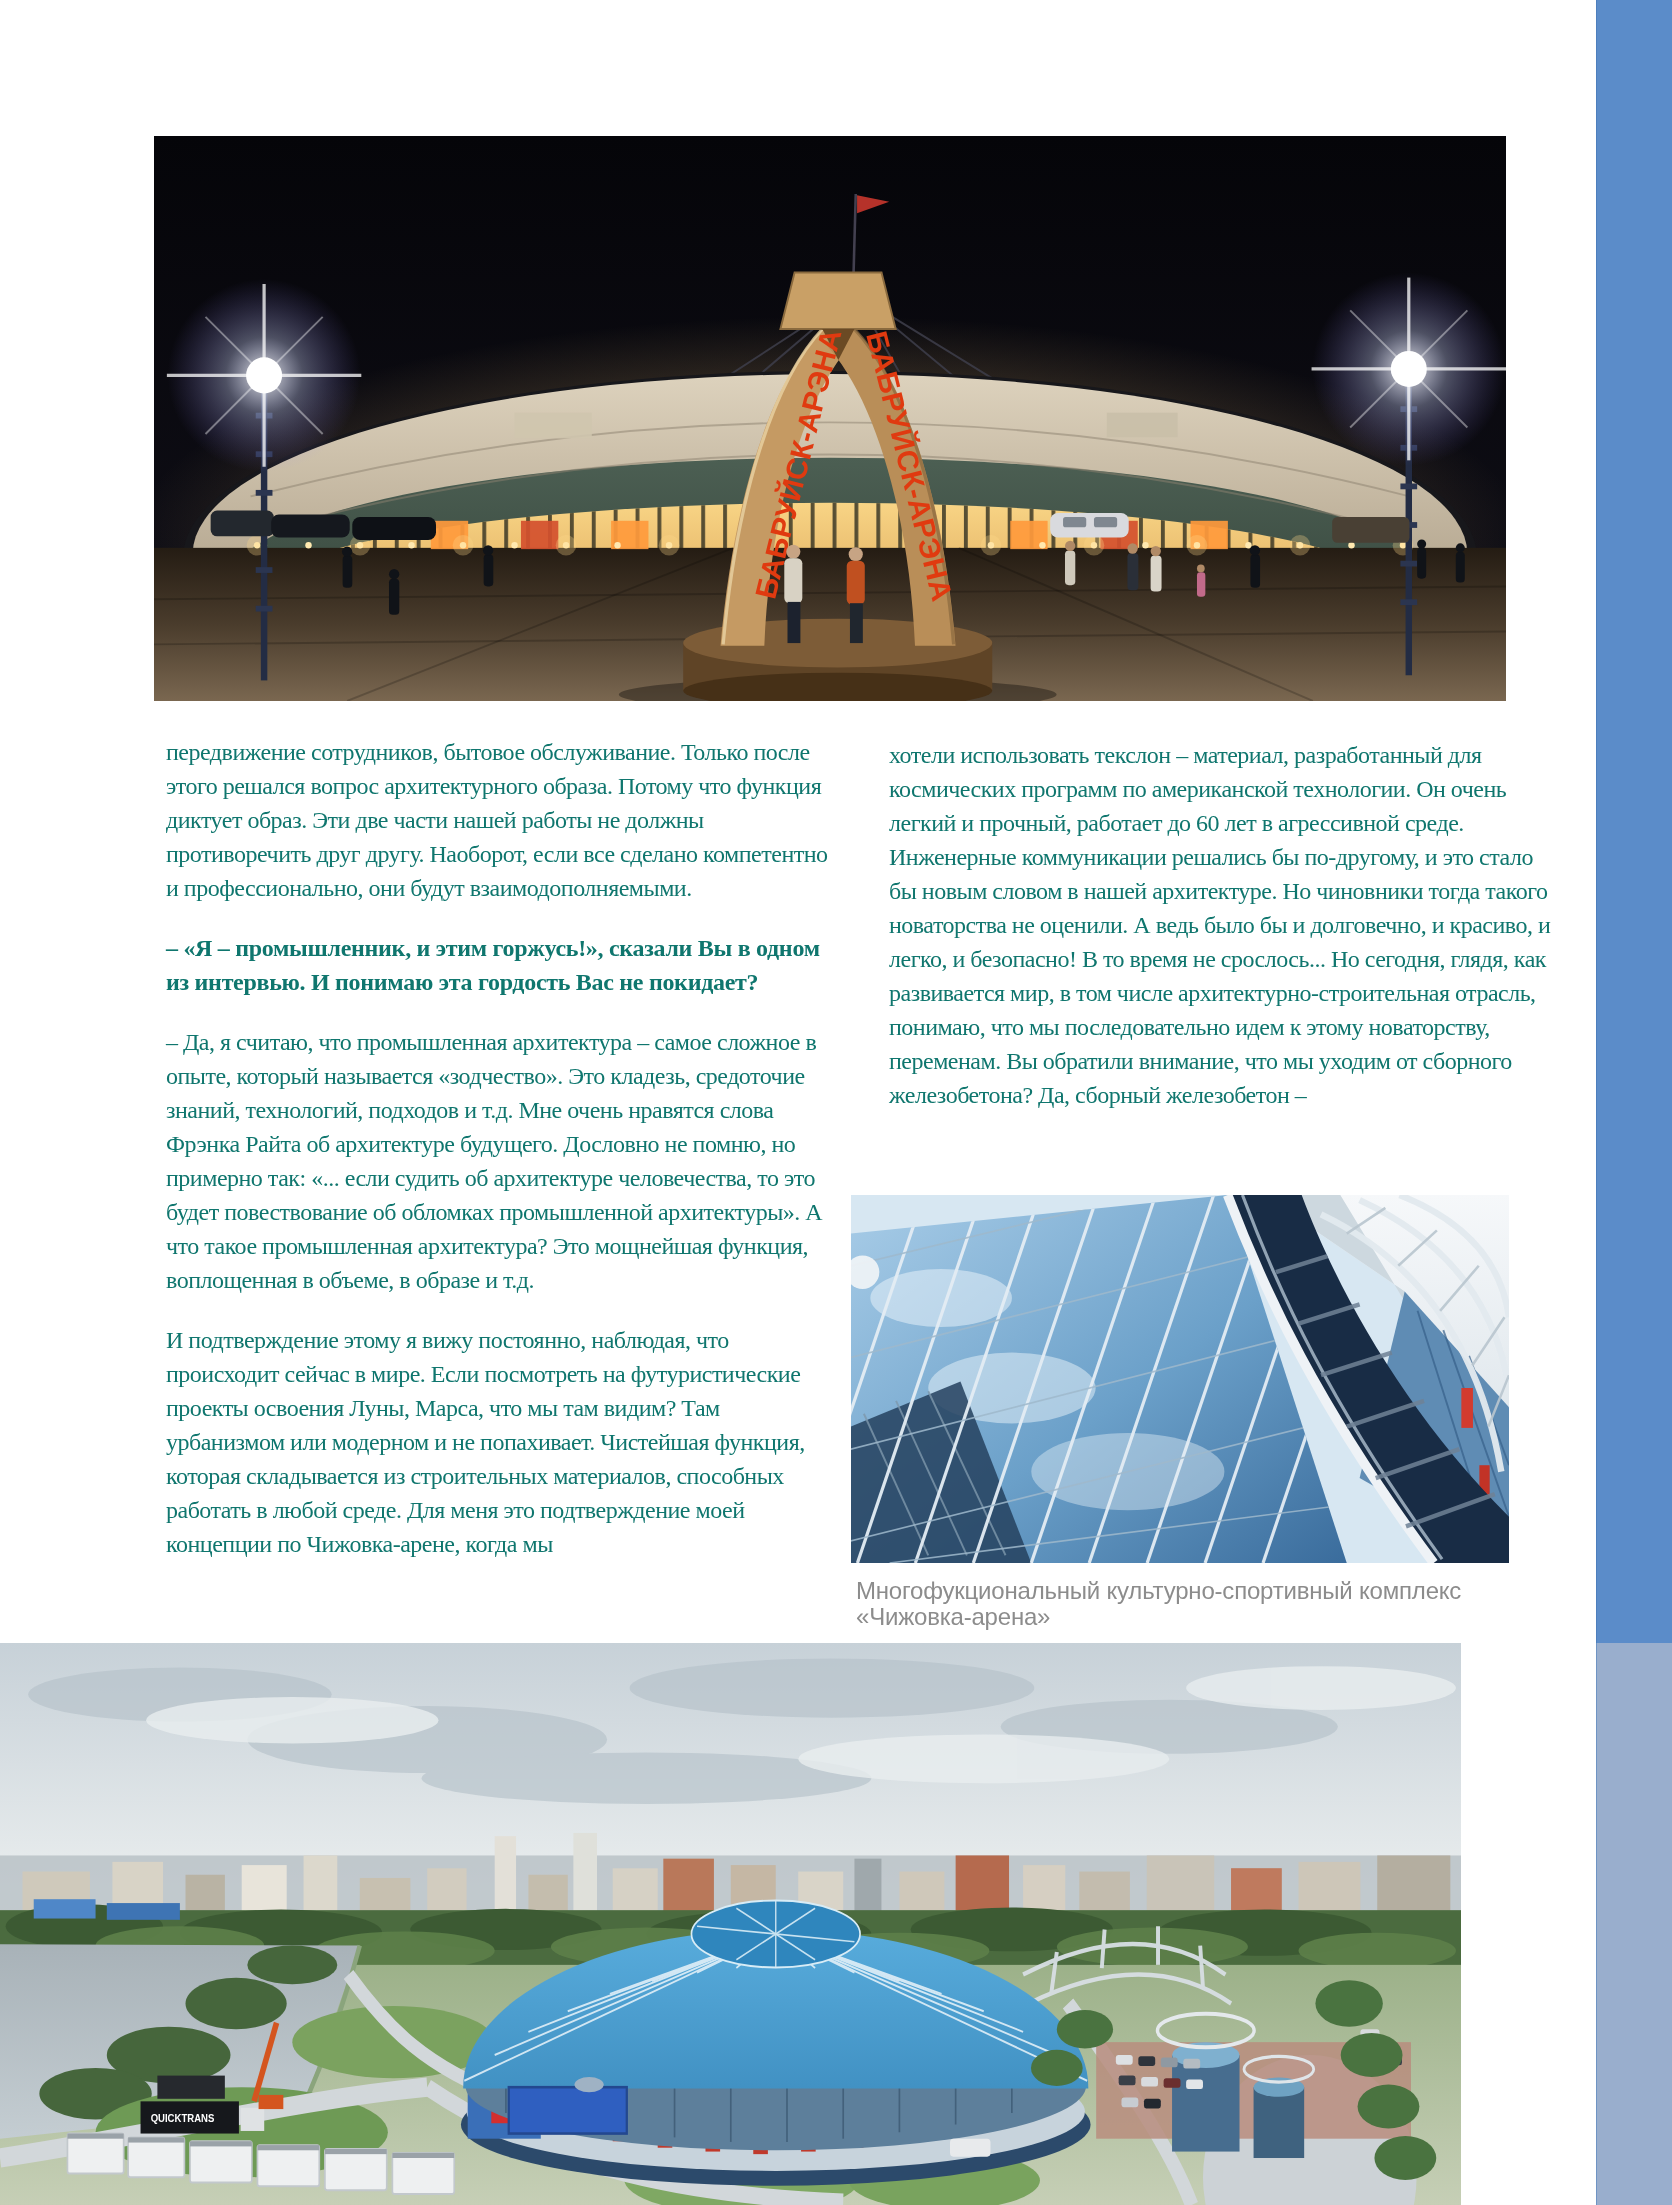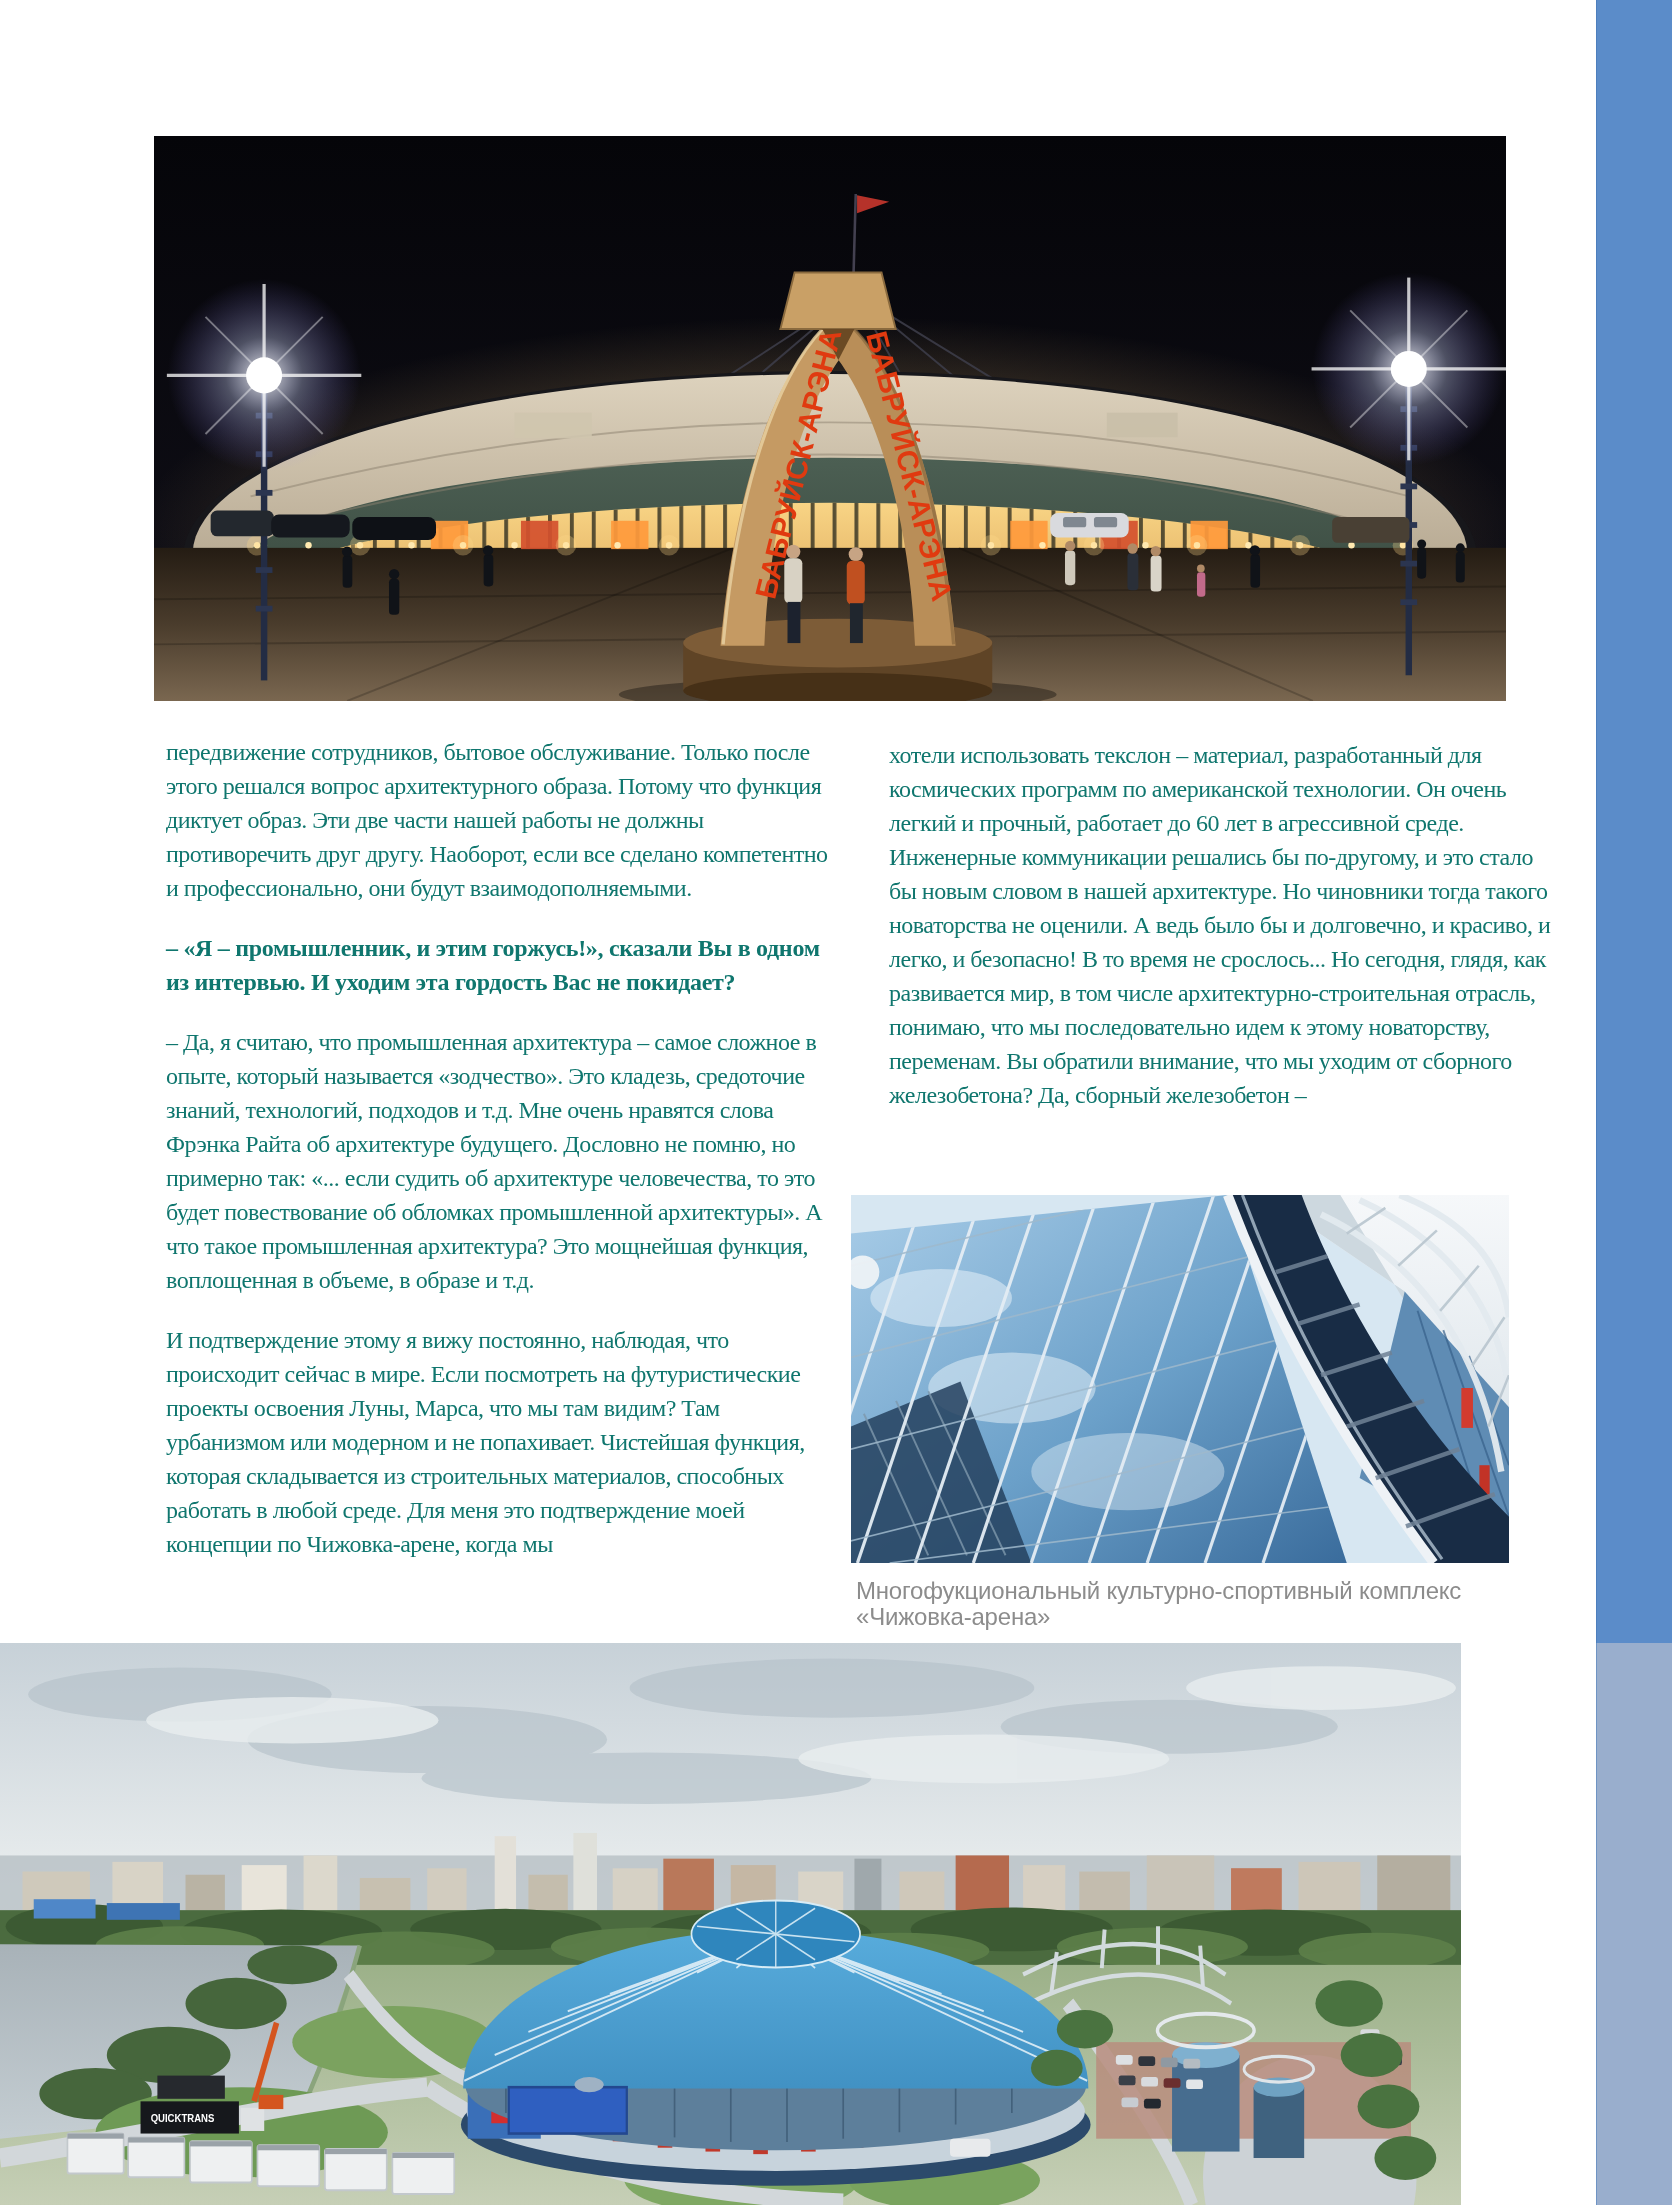--- a/index.html
+++ b/index.html
@@ -248,21 +248,21 @@
             <circle cx="1626" cy="672" r="6" fill="#b08a66"></circle>
           <rect x="1415" y="644" width="16" height="54" rx="6" fill="#cfc9bb"></rect>
             <circle cx="1423" cy="637" r="8" fill="#b08a66"></circle>
         </g>
       </g>
     </svg>
   </div>
 
   <div class="col col-left">
     <p>передвижение сотрудников, бытовое обслуживание. Только после этого решался вопрос архитектурного образа. Потому что функция диктует образ. Эти две части нашей работы не должны противоречить друг другу. Наоборот, если все сделано компетентно и профессионально, они будут взаимодополняемыми.</p>
-    <p class="q">– «Я – промышленник, и этим горжусь!», сказали Вы в одном из интервью. И уходим эта гордость Вас не покидает?</p>
+    <p class="q">– «Я – промышленник, и этим горжусь!», сказали Вы в одном из интервью. И понимаю эта гордость Вас не покидает?</p>
     <p>– Да, я считаю, что промышленная архитектура – самое сложное в опыте, который называется «зодчество». Это кладезь, средоточие знаний, технологий, подходов и т.д. Мне очень нравятся слова Фрэнка Райта об архитектуре будущего. Дословно не помню, но примерно так: «... если судить об архитектуре человечества, то это будет повествование об обломках промышленной архитектуры». А что такое промышленная  архитектура? Это мощнейшая функция, воплощенная в объеме, в образе и т.д.</p>
     <p>И подтверждение этому я вижу постоянно, наблюдая, что происходит сейчас в мире. Если посмотреть на футуристические проекты освоения Луны, Марса, что мы там видим?  Там урбанизмом или модерном и не попахивает. Чистейшая функция, которая  складывается из строительных материалов, способных работать в любой среде. Для меня это подтверждение моей концепции по Чижовка-арене, когда мы</p>
   </div>
   <div class="col col-right">
     <p>хотели использовать  текслон  – материал, разработанный для космических программ по американской технологии. Он очень легкий и прочный, работает до 60 лет в агрессивной среде. Инженерные коммуникации решались бы по-другому, и это стало бы новым словом в нашей архитектуре. Но чиновники тогда такого новаторства не оценили. А ведь было бы и долговечно, и красиво, и легко, и безопасно! В то время не срослось... Но сегодня, глядя, как развивается мир, в том числе архитектурно-строительная отрасль, понимаю, что мы последовательно идем к этому новаторству, переменам. Вы обратили внимание, что мы уходим от  сборного железобетона?  Да, сборный железобетон –</p>
   </div>
 
   <div class="photo photo2">
     <svg viewBox="0 0 1022 572" preserveAspectRatio="none">
       <defs>

